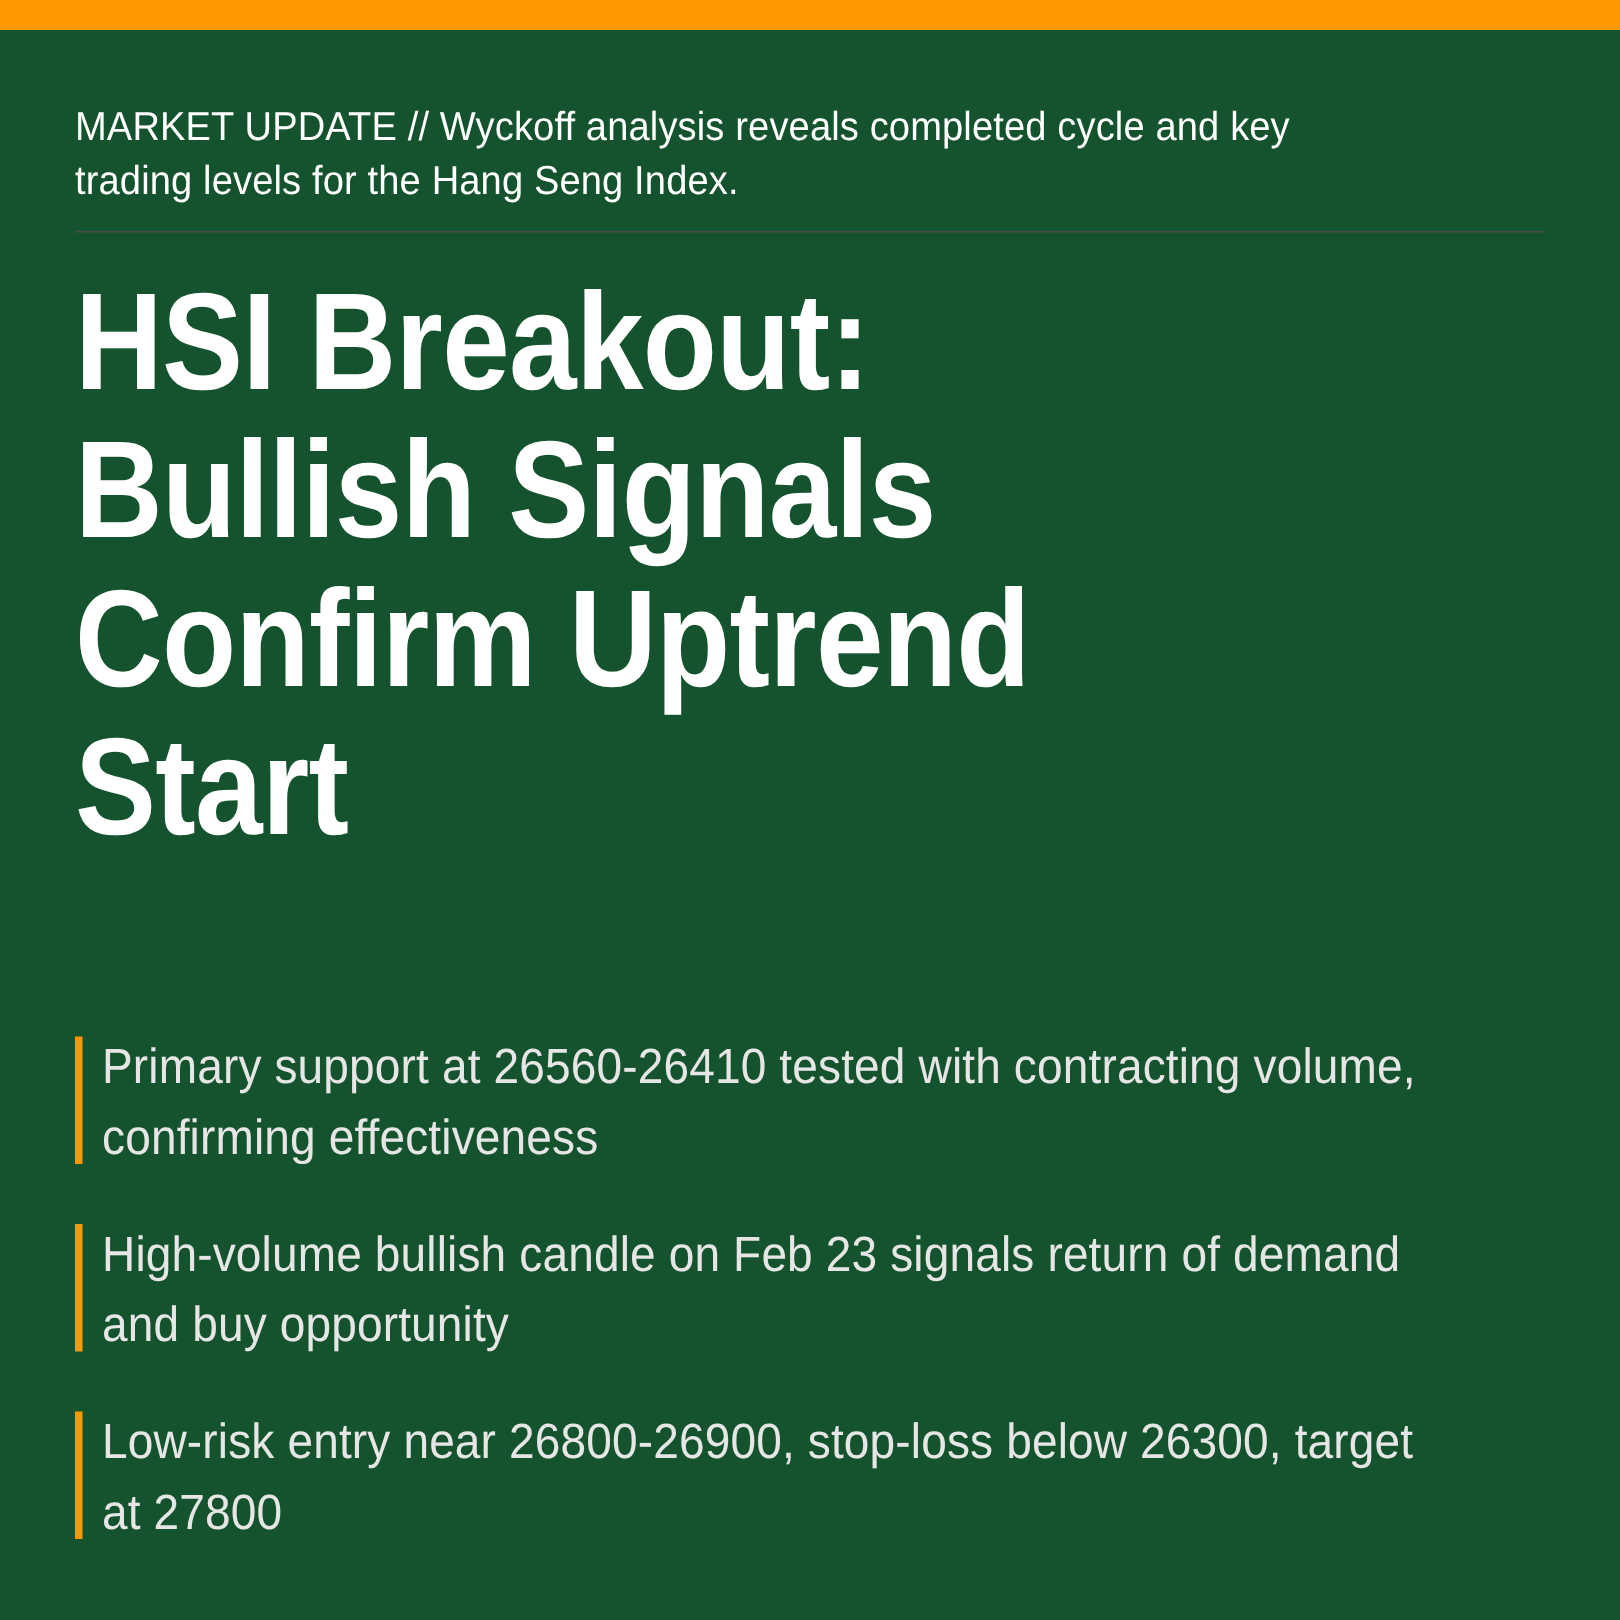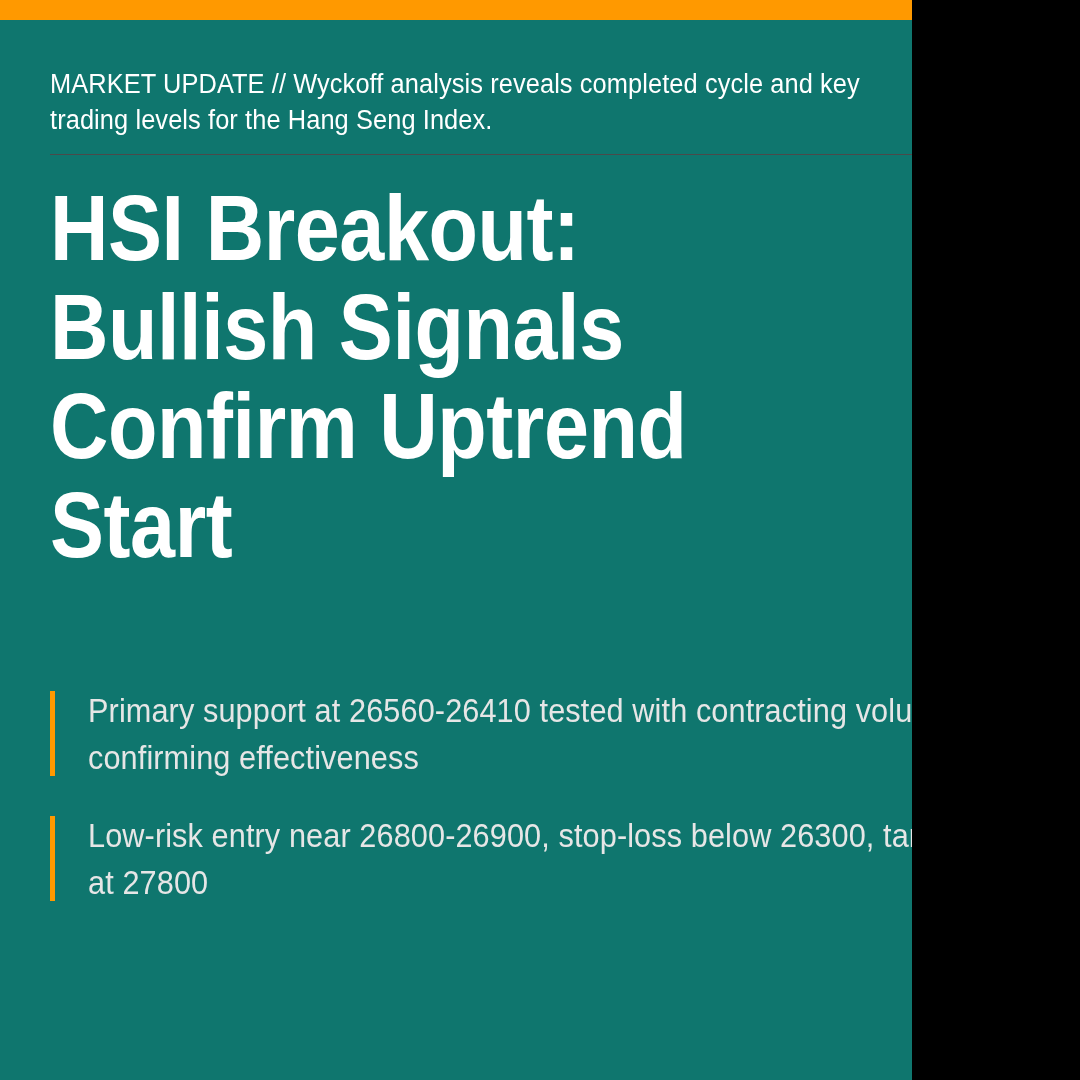--- a/index.html
+++ b/index.html
@@ -7,23 +7,23 @@
     padding: 0;
     background: #000000;
   }
   body {
     font-family: "Liberation Sans", sans-serif;
     -webkit-font-smoothing: antialiased;
   }
 
   #card {
     position: relative;
-    width: 912px;
+    width: 1080px;
     height: 1080px;
-    background: #0f766e;
+    background: #14532d;
     overflow: hidden;
     box-sizing: border-box;
   }
 
   
   #accent-bar {
     position: absolute;
     top: 0;
     left: 0;
     width: 1080px;
@@ -76,21 +76,21 @@
     transform: scaleX(0.88);
     transform-origin: left top;
   }
 
   
   #bullets {
     margin-top: 112px;
   }
   .bullet {
     position: relative;
-    padding-left: 38px;
+    padding-left: 18px;
     margin-bottom: 31px;
     min-height: 48px;
   }
   .bullet:last-child {
     margin-bottom: 0;
   }
   .bullet-bar {
     position: absolute;
     left: 0;
     top: 4px;
@@ -126,20 +126,24 @@
 
     <h1 id="headline">HSI Breakout: Bullish Signals Confirm Uptrend Start</h1>
 
     <div id="bullets">
 
       <div class="bullet">
         <span class="bullet-bar"></span>
         <div class="bullet-text">Primary support at 26560-26410 tested with contracting volume, confirming effectiveness</div>
       </div>
 
+      <div class="bullet">
+        <span class="bullet-bar"></span>
+        <div class="bullet-text">High-volume bullish candle on Feb 23 signals return of demand and buy opportunity</div>
+      </div>
 
 
       <div class="bullet">
         <span class="bullet-bar"></span>
         <div class="bullet-text">Low-risk entry near 26800-26900, stop-loss below 26300, target at 27800</div>
       </div>
 
     </div>
 
   </div>

